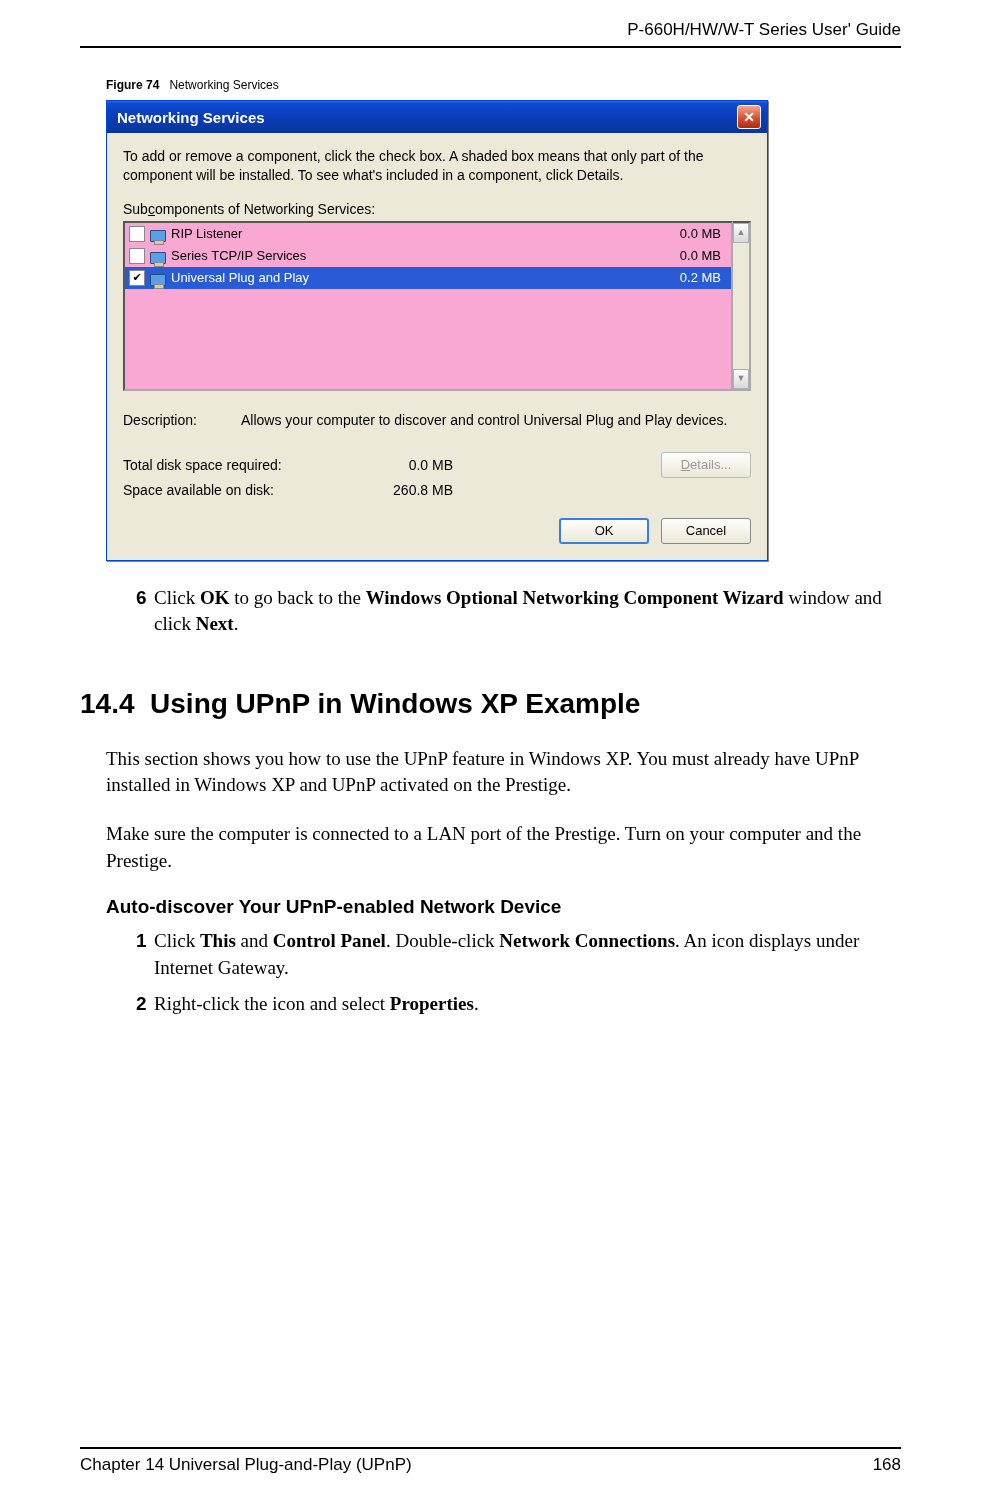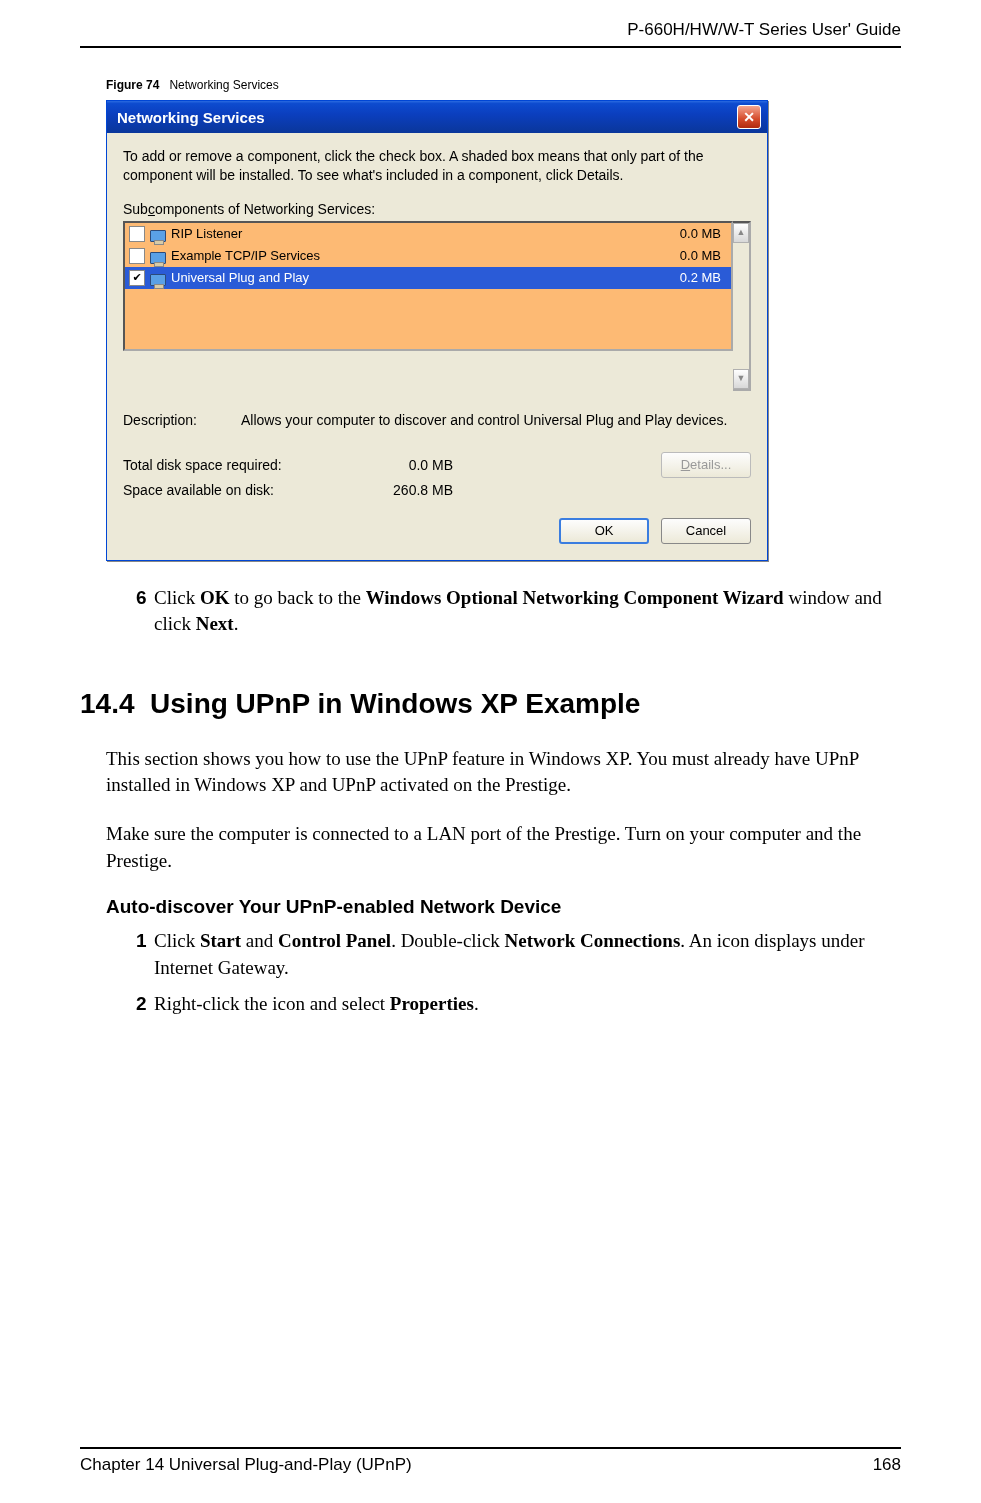--- a/index.html
+++ b/index.html
@@ -82,22 +82,22 @@
     text-decoration: underline;
     text-decoration-color: transparent;
   }
   .sub-label span.u { text-decoration: underline; }
 
   .listbox-wrap {
     display: flex;
   }
   .listbox {
     flex: 1;
-    height: 130px;
-    background: #fdba74;
+    height: 170px;
+    background: #f9a8d4;
     border: 2px inset #aaa;
     box-sizing: border-box;
     overflow: hidden;
   }
   .scrollbar {
     width: 18px;
     height: 170px;
     background: #ece9d8;
     border: 2px inset #aaa;
     border-left: none;
@@ -291,21 +291,21 @@
                 <span class="pc-monitor"></span>
               </span>
             <span class="list-label">RIP Listener</span>
             <span class="list-size">0.0 MB</span>
           </div>
           <div class="list-row">
             <span class="chk"></span>
             <span class="pc-icon">
                 <span class="pc-monitor"></span>
               </span>
-            <span class="list-label">Example TCP/IP Services</span>
+            <span class="list-label">Series TCP/IP Services</span>
             <span class="list-size">0.0 MB</span>
           </div>
           <div class="list-row selected">
             <span class="chk checked"></span>
             <span class="pc-icon">
                 <span class="pc-monitor"></span>
               </span>
             <span class="list-label">Universal Plug and Play</span>
             <span class="list-size">0.2 MB</span>
           </div>
@@ -356,21 +356,21 @@
 
   <p class="body-para">This section shows you how to use the UPnP feature in Windows XP. You must already have UPnP installed in Windows XP and UPnP activated on the Prestige.</p>
   <p class="body-para">Make sure the computer is connected to a LAN port of the Prestige. Turn on your computer and the Prestige.</p>
 
   <div class="sub-heading">Auto-discover Your UPnP-enabled Network Device</div>
 
   <div class="step-list inner">
     <div class="item">
       <span class="step-num">1</span>
       <span class="step-body step-text">
-        <span>Click </span><b>Start</b><span> and </span><b>Control Panel</b><span>. Double-click </span><b>Network Connections</b><span>. An icon displays under Internet Gateway.</span>
+        <span>Click </span><b>This</b><span> and </span><b>Control Panel</b><span>. Double-click </span><b>Network Connections</b><span>. An icon displays under Internet Gateway.</span>
       </span>
     </div>
     <div class="item">
       <span class="step-num">2</span>
       <span class="step-body step-text">
         <span>Right-click the icon and select </span><b>Properties</b><span>.</span>
       </span>
     </div>
   </div>
 

